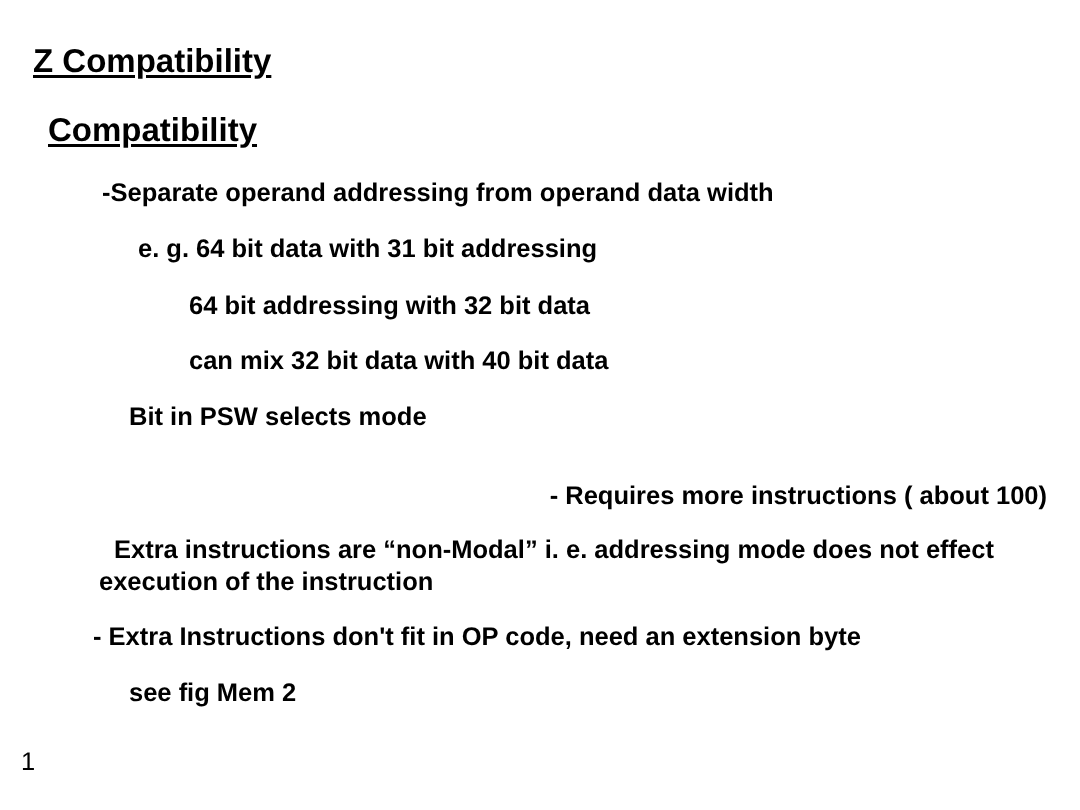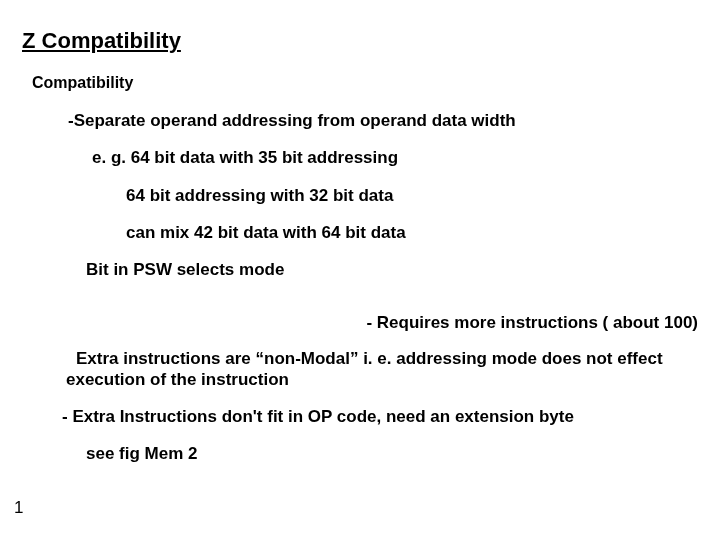--- a/index.html
+++ b/index.html
@@ -16,24 +16,25 @@
       position: relative;
       padding: 28px 22px 0 22px;
     }
     .title {
       font-size: 22px;
       font-weight: bold;
       text-decoration: underline;
       margin-bottom: 20px;
     }
     .compat {
-      font-size: 16px;
+      font-size: 22px;
       font-weight: bold;
       margin-left: 10px;
       margin-bottom: 18px;
+      text-decoration: underline;
     }
     .line {
       font-size: 17px;
       font-weight: bold;
       line-height: 1.25;
     }
     .l1 { margin-left: 46px; margin-bottom: 16px; }
     .l2 { margin-left: 70px; margin-bottom: 16px; }
     .l3 { margin-left: 104px; margin-bottom: 16px; }
     .l4 { margin-left: 104px; margin-bottom: 16px; }
@@ -50,22 +51,22 @@
       font-weight: normal;
     }
   </style>
 </head>
 <body>
 
 <div class="title">Z Compatibility</div>
 <div class="compat">Compatibility</div>
 
 <div class="line l1">-Separate operand  addressing  from operand data width</div>
-<div class="line l2">e. g. 64 bit data with 35 bit addressing</div>
+<div class="line l2">e. g. 64 bit data with 31 bit addressing</div>
 <div class="line l3">64 bit addressing with 32 bit data</div>
-<div class="line l4">can mix 42 bit data with 64 bit data</div>
+<div class="line l4">can mix 32 bit data with 40 bit data</div>
 <div class="line l5">Bit in PSW selects mode</div>
 <div class="line l6">- Requires more instructions ( about 100)</div>
 <div class="line l7">Extra instructions are “non-Modal” i. e. addressing mode does not effect execution of the instruction</div>
 <div class="line l8">- Extra Instructions don't fit in OP code, need an extension byte</div>
 <div class="line l9">see fig Mem 2</div>
 
 <div class="page-num">1</div>
 
 </body></html>

